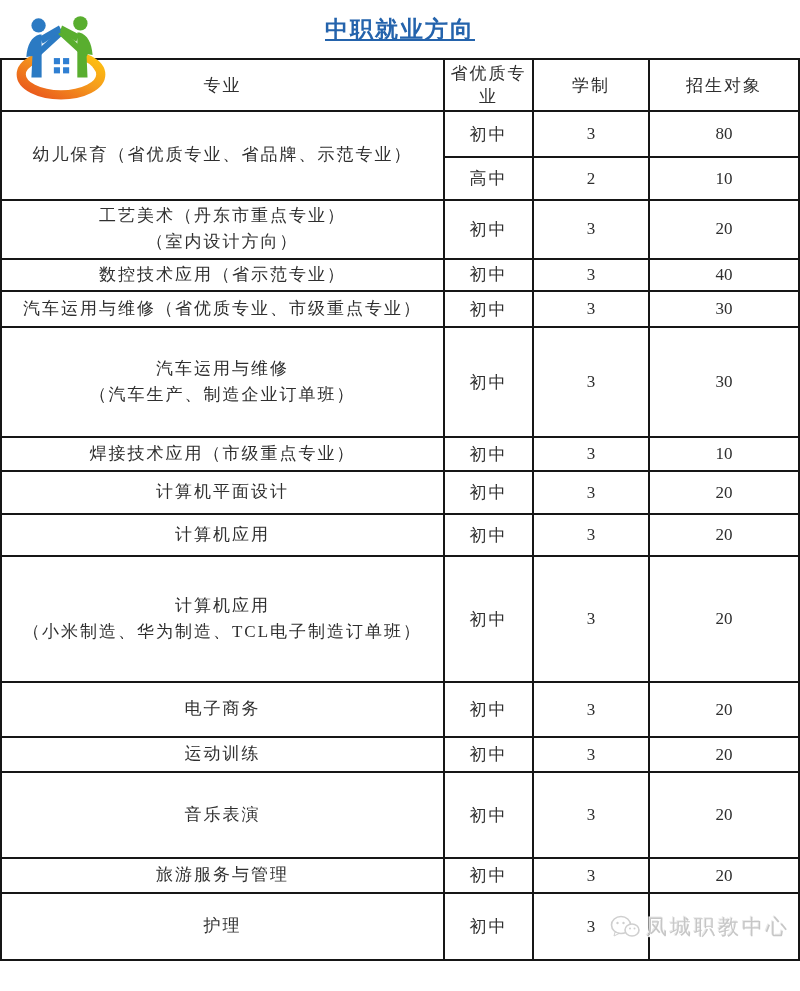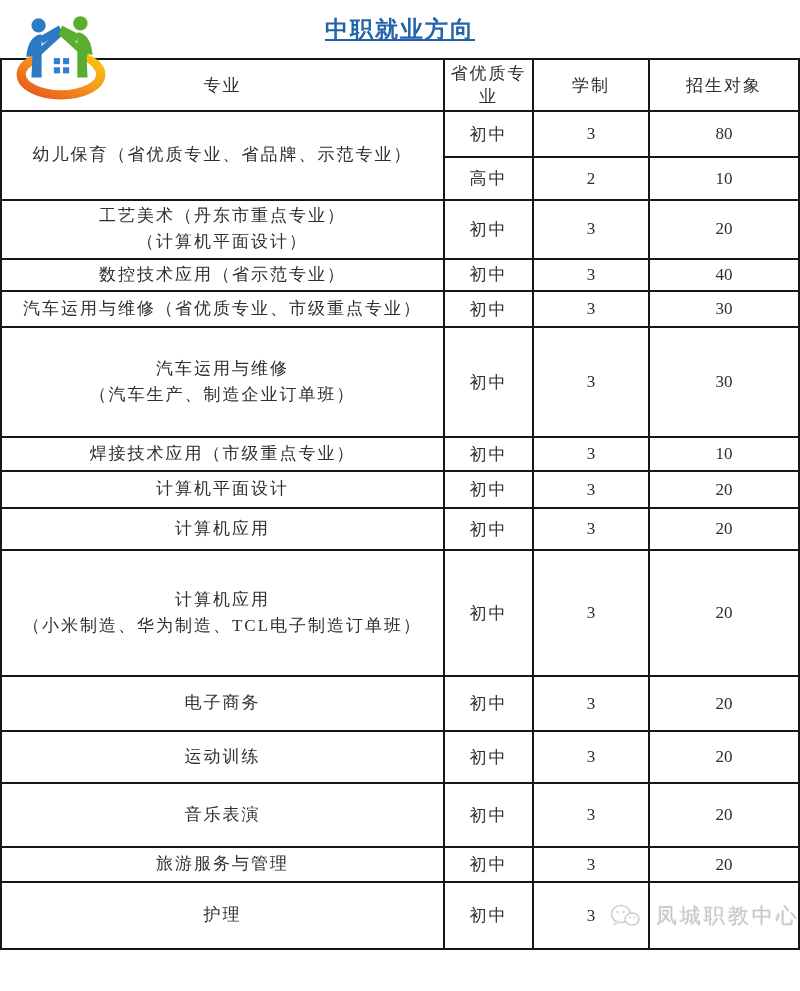--- a/index.html
+++ b/index.html
@@ -49,21 +49,21 @@
   }
   table.enroll td.num { letter-spacing: 0; }
   .major-line { line-height: 1.55; }
   td.wm-cell { position: relative; }
   .wm {
     position: absolute;
     left: -40px; top: 50%;
     transform: translateY(-50%);
     display: flex;
     align-items: center;
-    gap: 16px;
+    gap: 6px;
     white-space: nowrap;
     color: #c6c6c6;
     text-shadow: 1px 1px 0 #ffffff, -1px -1px 0 #e9e9e9;
     font-size: 21px;
     letter-spacing: 3px;
     pointer-events: none;
   }
   .wm svg { flex: 0 0 auto; }
 </style>
 </head>
@@ -124,21 +124,21 @@
   </tr>
   <tr style="height:43px">
     <td>高中</td>
     <td class="num">2</td>
     <td class="num">10</td>
   </tr>
 
   <tr style="height:53px">
     <td>
       <div class="major-line">工艺美术（丹东市重点专业）</div>
-      <div class="major-line">（计算机平面设计）</div>
+      <div class="major-line">（室内设计方向）</div>
     </td>
     <td>初中</td>
     <td class="num">3</td>
     <td class="num">20</td>
   </tr>
 
   <tr style="height:28px">
     <td>
       <div class="major-line">数控技术应用（省示范专业）</div>
     </td>
@@ -168,21 +168,21 @@
 
   <tr style="height:34px">
     <td>
       <div class="major-line">焊接技术应用（市级重点专业）</div>
     </td>
     <td>初中</td>
     <td class="num">3</td>
     <td class="num">10</td>
   </tr>
 
-  <tr style="height:37px">
+  <tr style="height:43px">
     <td>
       <div class="major-line">计算机平面设计</div>
     </td>
     <td>初中</td>
     <td class="num">3</td>
     <td class="num">20</td>
   </tr>
 
   <tr style="height:42px">
     <td>
@@ -205,30 +205,30 @@
 
   <tr style="height:55px">
     <td>
       <div class="major-line">电子商务</div>
     </td>
     <td>初中</td>
     <td class="num">3</td>
     <td class="num">20</td>
   </tr>
 
-  <tr style="height:52px">
+  <tr style="height:35px">
     <td>
       <div class="major-line">运动训练</div>
     </td>
     <td>初中</td>
     <td class="num">3</td>
     <td class="num">20</td>
   </tr>
 
-  <tr style="height:64px">
+  <tr style="height:86px">
     <td>
       <div class="major-line">音乐表演</div>
     </td>
     <td>初中</td>
     <td class="num">3</td>
     <td class="num">20</td>
   </tr>
 
   <tr style="height:35px">
     <td>

